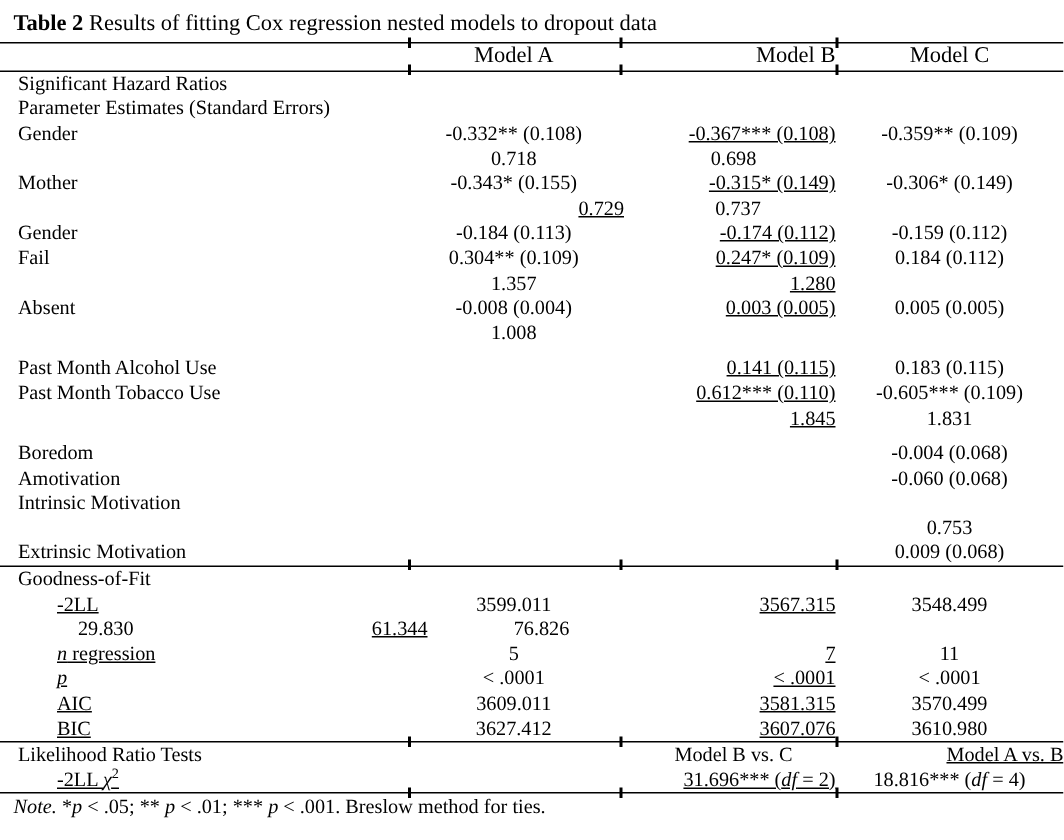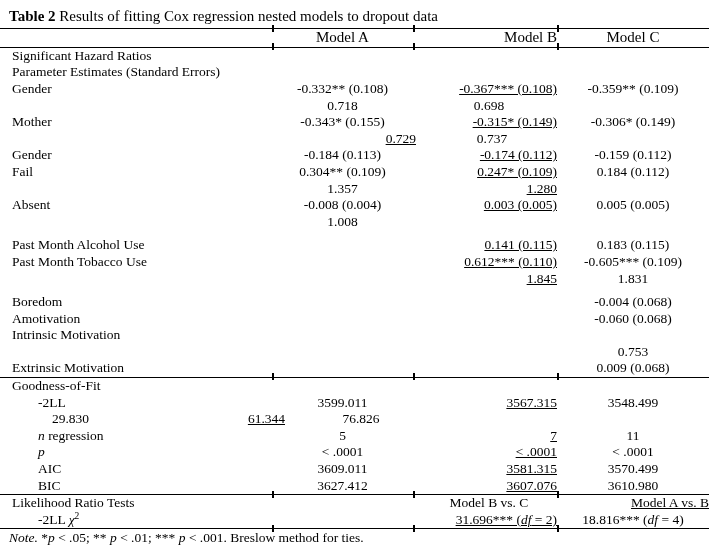--- a/index.html
+++ b/index.html
@@ -42,21 +42,21 @@
   .col-b { width: 144px; text-align: right; }
   .col-c { width: 152px; text-align: center; }
   .trow {
     display: flex;
     height: 16.6px;
     align-items: center;
     font-size: 13.5px;
     white-space: nowrap;
   }
   .trow .lbl { width: 272px; padding-left: 12px; }
-  .trow.indent .lbl { padding-left: 38px; }
+  .trow.indent .lbl { padding-left: 38px; text-decoration: underline; }
   .trow .c.col-a { width: 141px; }
   .trow .c.col-b { width: 144px; text-decoration: underline; }
   .trow .c.col-c { width: 152px; }
   .spacer { height: 7px; }
   .note {
     font-size: 13.5px;
     padding-left: 9px;
     margin-top: 1px;
     white-space: nowrap;
   }

